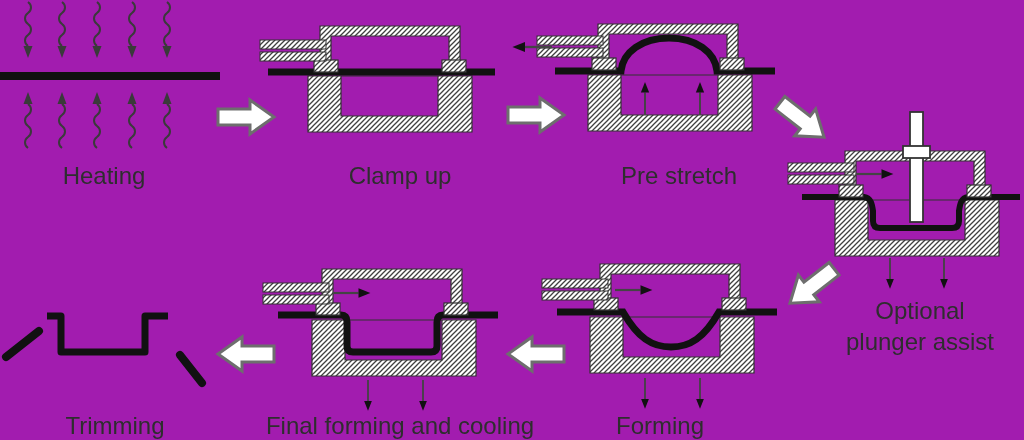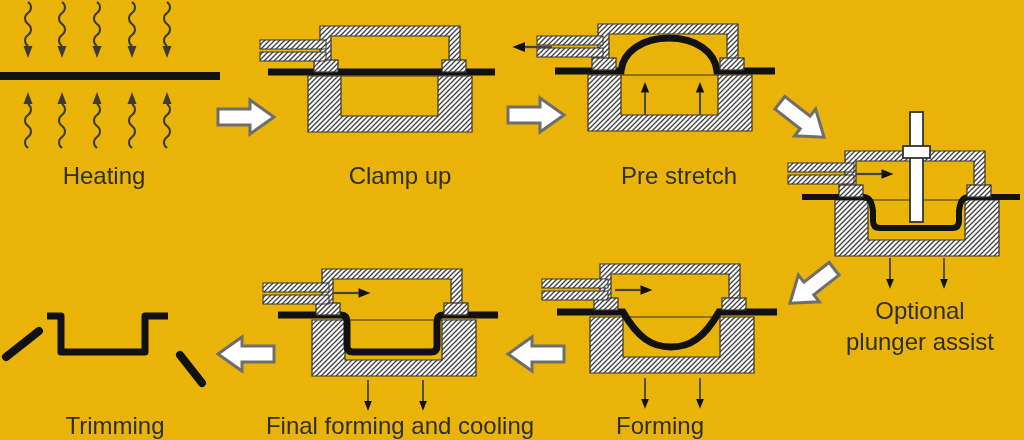--- a/index.html
+++ b/index.html
@@ -1,16 +1,16 @@
 <!DOCTYPE html>
 <html><head>
 <meta charset="utf-8">
 <style>
   html,body{margin:0;padding:0;background:#ffffff;}
-  #stage{position:relative;width:1024px;height:440px;background:#eab308;overflow:hidden;}
+  #stage{position:relative;width:1024px;height:440px;background:#a21caf;overflow:hidden;}
   svg{display:block;}
   text.lbl{
     font-family:"Liberation Sans", sans-serif;
     font-size:24px;
     fill:#2e2e2e;
     text-anchor:middle;
   }
 </style>
 </head>
 <body>

